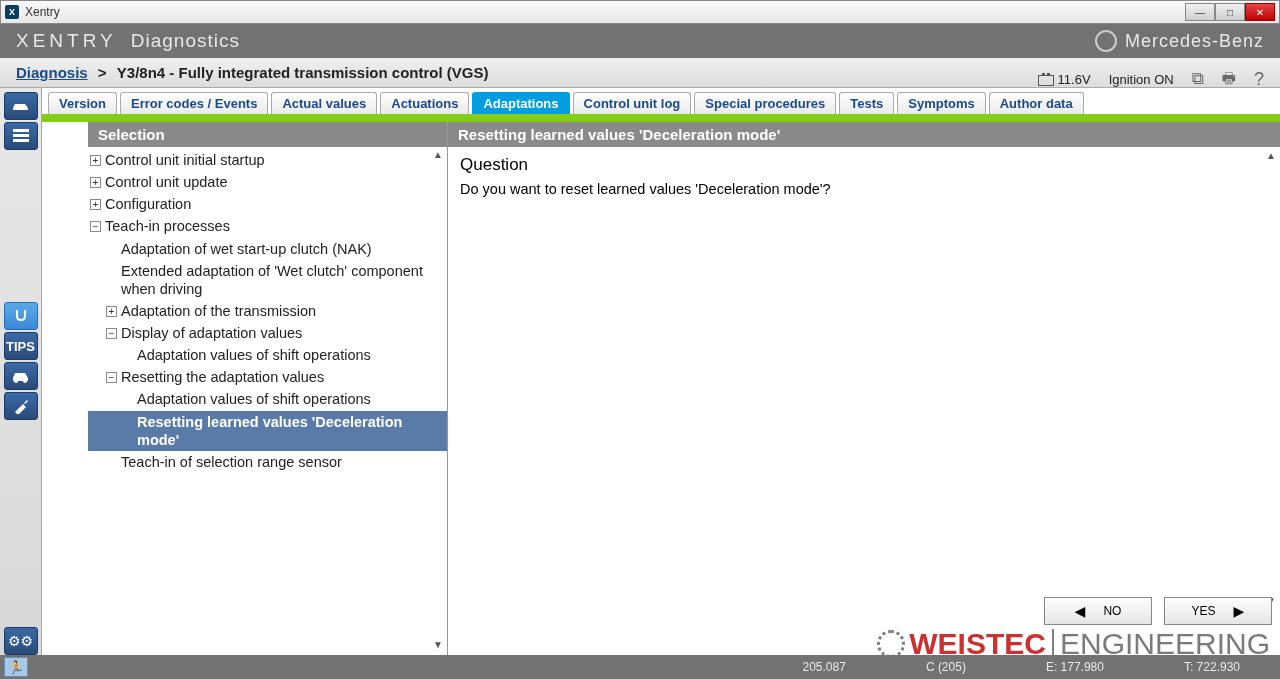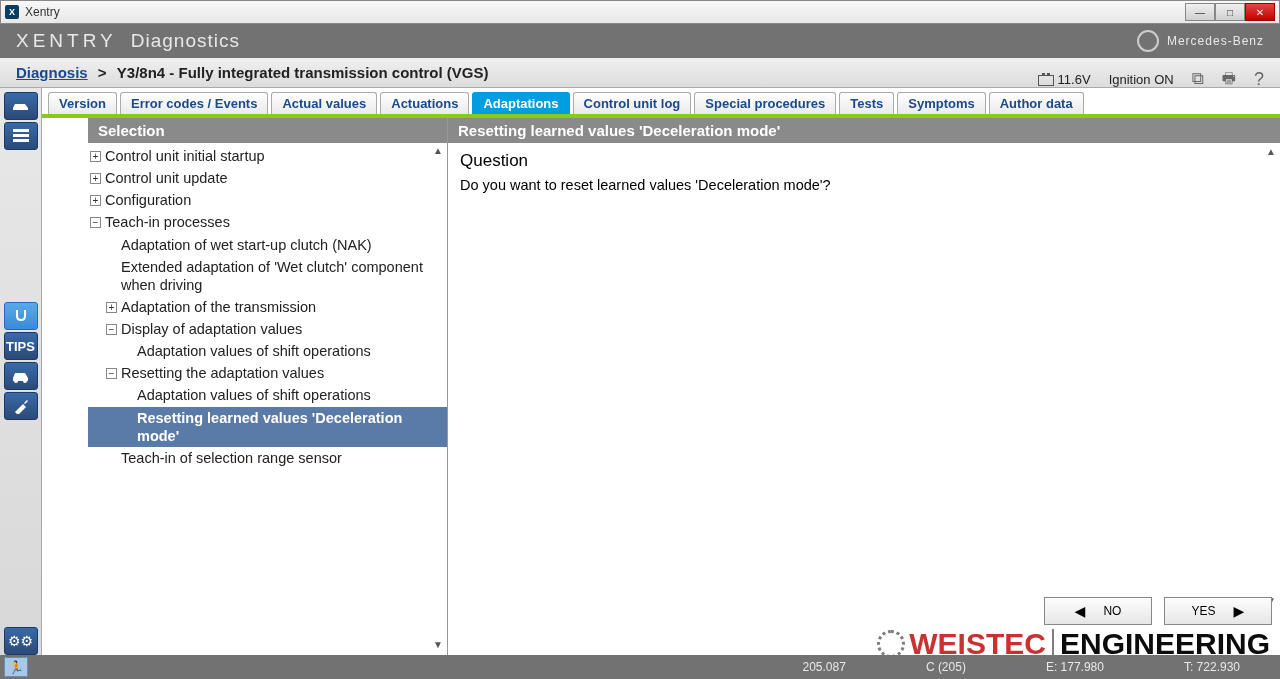--- a/index.html
+++ b/index.html
@@ -11,21 +11,21 @@
 .win-titlebar .title { flex: 1; }
 .win-btns { display: flex; gap: 0; }
 .win-btn { width: 30px; height: 18px; border: 1px solid #888; background: linear-gradient(to bottom,#f0f0f0,#d0d0d0); display: flex; align-items: center; justify-content: center; font-size: 10px; cursor: default; }
 .win-btn.close { background: linear-gradient(to bottom,#e64545,#c00000); color: white; border-color: #900; }
 
 
 .header { height: 34px; background: #727272; color: #e8e8e8; display: flex; align-items: center; padding: 0 16px; font-size: 19px; letter-spacing: 1px; }
 .header .brand { font-weight: 300; letter-spacing: 4px; }
 .header .sub { margin-left: 14px; font-weight: 300; }
 .header .spacer { flex: 1; }
-.header .mb-logo { display: flex; align-items: center; gap: 8px; font-size: 12px; }
+.header .mb-logo { display: flex; align-items: center; gap: 8px; font-size: 18px; }
 .header .mb-star { width: 22px; height: 22px; border: 2px solid #ccc; border-radius: 50%; position: relative; }
 
 
 .crumb-row { height: 30px; background: linear-gradient(to bottom,#f0f0f0,#dcdcdc); border-bottom: 1px solid #aaa; display: flex; align-items: center; padding: 0 16px; font-size: 15px; font-weight: bold; color: #222; }
 .crumb-row .bc-link { color: #1a4a8a; text-decoration: underline; font-weight: bold; }
 .crumb-row .bc-sep { margin: 0 6px; }
 .crumb-row .bc-cur { }
 .crumb-row .spacer { flex: 1; }
 .crumb-row .status { font-size: 13px; font-weight: normal; display: flex; align-items: center; gap: 18px; margin-top: 13px; }
 .crumb-row .status .batt-icon { width: 16px; height: 11px; border: 1.5px solid #555; position: relative; display:inline-block; margin-right:4px; vertical-align:middle;}
@@ -35,21 +35,21 @@
 
 .main { display: flex; height: calc(679px - 24px - 34px - 30px - 24px); }
 .left-rail { width: 42px; background: linear-gradient(to bottom,#e8e8e8,#d8d8d8); border-right: 1px solid #aaa; display: flex; flex-direction: column; align-items: center; padding-top: 4px; gap: 2px; position:relative;}
 .rail-btn { width: 34px; height: 28px; background: linear-gradient(to bottom,#3a6aa8,#2a4a78); border: 1px solid #1a3a68; border-radius: 3px; display: flex; align-items: center; justify-content: center; color: white; font-size: 10px; cursor: pointer; }
 .rail-btn.light { background: linear-gradient(to bottom,#5aaae8,#3a8ad8); border-color:#2a6ab8;}
 .rail-gap { flex: 1; }
 
 .content { flex: 1; display: flex; flex-direction: column; }
 
 
-.tab-wrap { background: #fff; border-bottom: 4px solid #84cc16; padding: 4px 6px 0 6px; text-align: center; }
+.tab-wrap { background: #fff; border-bottom: 8px solid #84cc16; padding: 4px 6px 0 6px; text-align: center; }
 .tabs { display: flex; gap: 3px; }
 .tab { padding: 3px 10px; font-size: 13px; color: #1a4a8a; background: linear-gradient(to bottom,#fff,#eaeaea); border: 1px solid #aaa; border-bottom: none; border-radius: 3px 3px 0 0; cursor: pointer; font-weight: bold; }
 .tab.active { background: #009de0; color: white; border-color: #009de0; }
 
 
 .panes { flex: 1; display: flex; overflow: hidden; margin-left: 46px; }
 .pane-left { width: 360px; display: flex; flex-direction: column; border-right: 1px solid #999; }
 .pane-right { flex: 1; display: flex; flex-direction: column; position:relative; }
 
 .col-header { background: #8a8a8a; color: white; font-weight: bold; font-size: 15px; padding: 4px 10px; }
@@ -83,21 +83,21 @@
 
 
 .status-bar { position:absolute; bottom:0; left:0; right:0; height: 24px; background: #727272; color: #e8e8e8; display: flex; align-items: center; font-size: 12px; }
 .status-bar .run-icon { width: 24px; height: 20px; background:#a8c8e8; margin: 0 4px; border:1px solid #6a8ab8; display:flex; align-items:center; justify-content:center; font-size:13px;}
 .status-bar .cell { padding: 0 40px; }
 .status-bar .spacer { flex:1; }
 
 
 .watermark { position: absolute; right: 10px; bottom: 18px; font-size: 30px; font-weight: bold; color: #c82626; letter-spacing: 0px; opacity: 0.95; display:flex; align-items:center; gap:4px; pointer-events:none;}
 .watermark .gear { width: 28px; height: 28px; border: 3px dotted #777; border-radius: 50%; }
-.watermark .thin { color: #000000; font-weight: 700;}
+.watermark .thin { color: #737373; font-weight: 400;}
 .watermark .bar { width:2px; height:30px; background:#777; display:inline-block; margin: 0 2px;}
 </style>
 </head>
 <body>
 
 <div class="win-titlebar">
   <span class="icon">X</span>
   <span class="title">Xentry</span>
   <div class="win-btns">
     <div class="win-btn">—</div>

